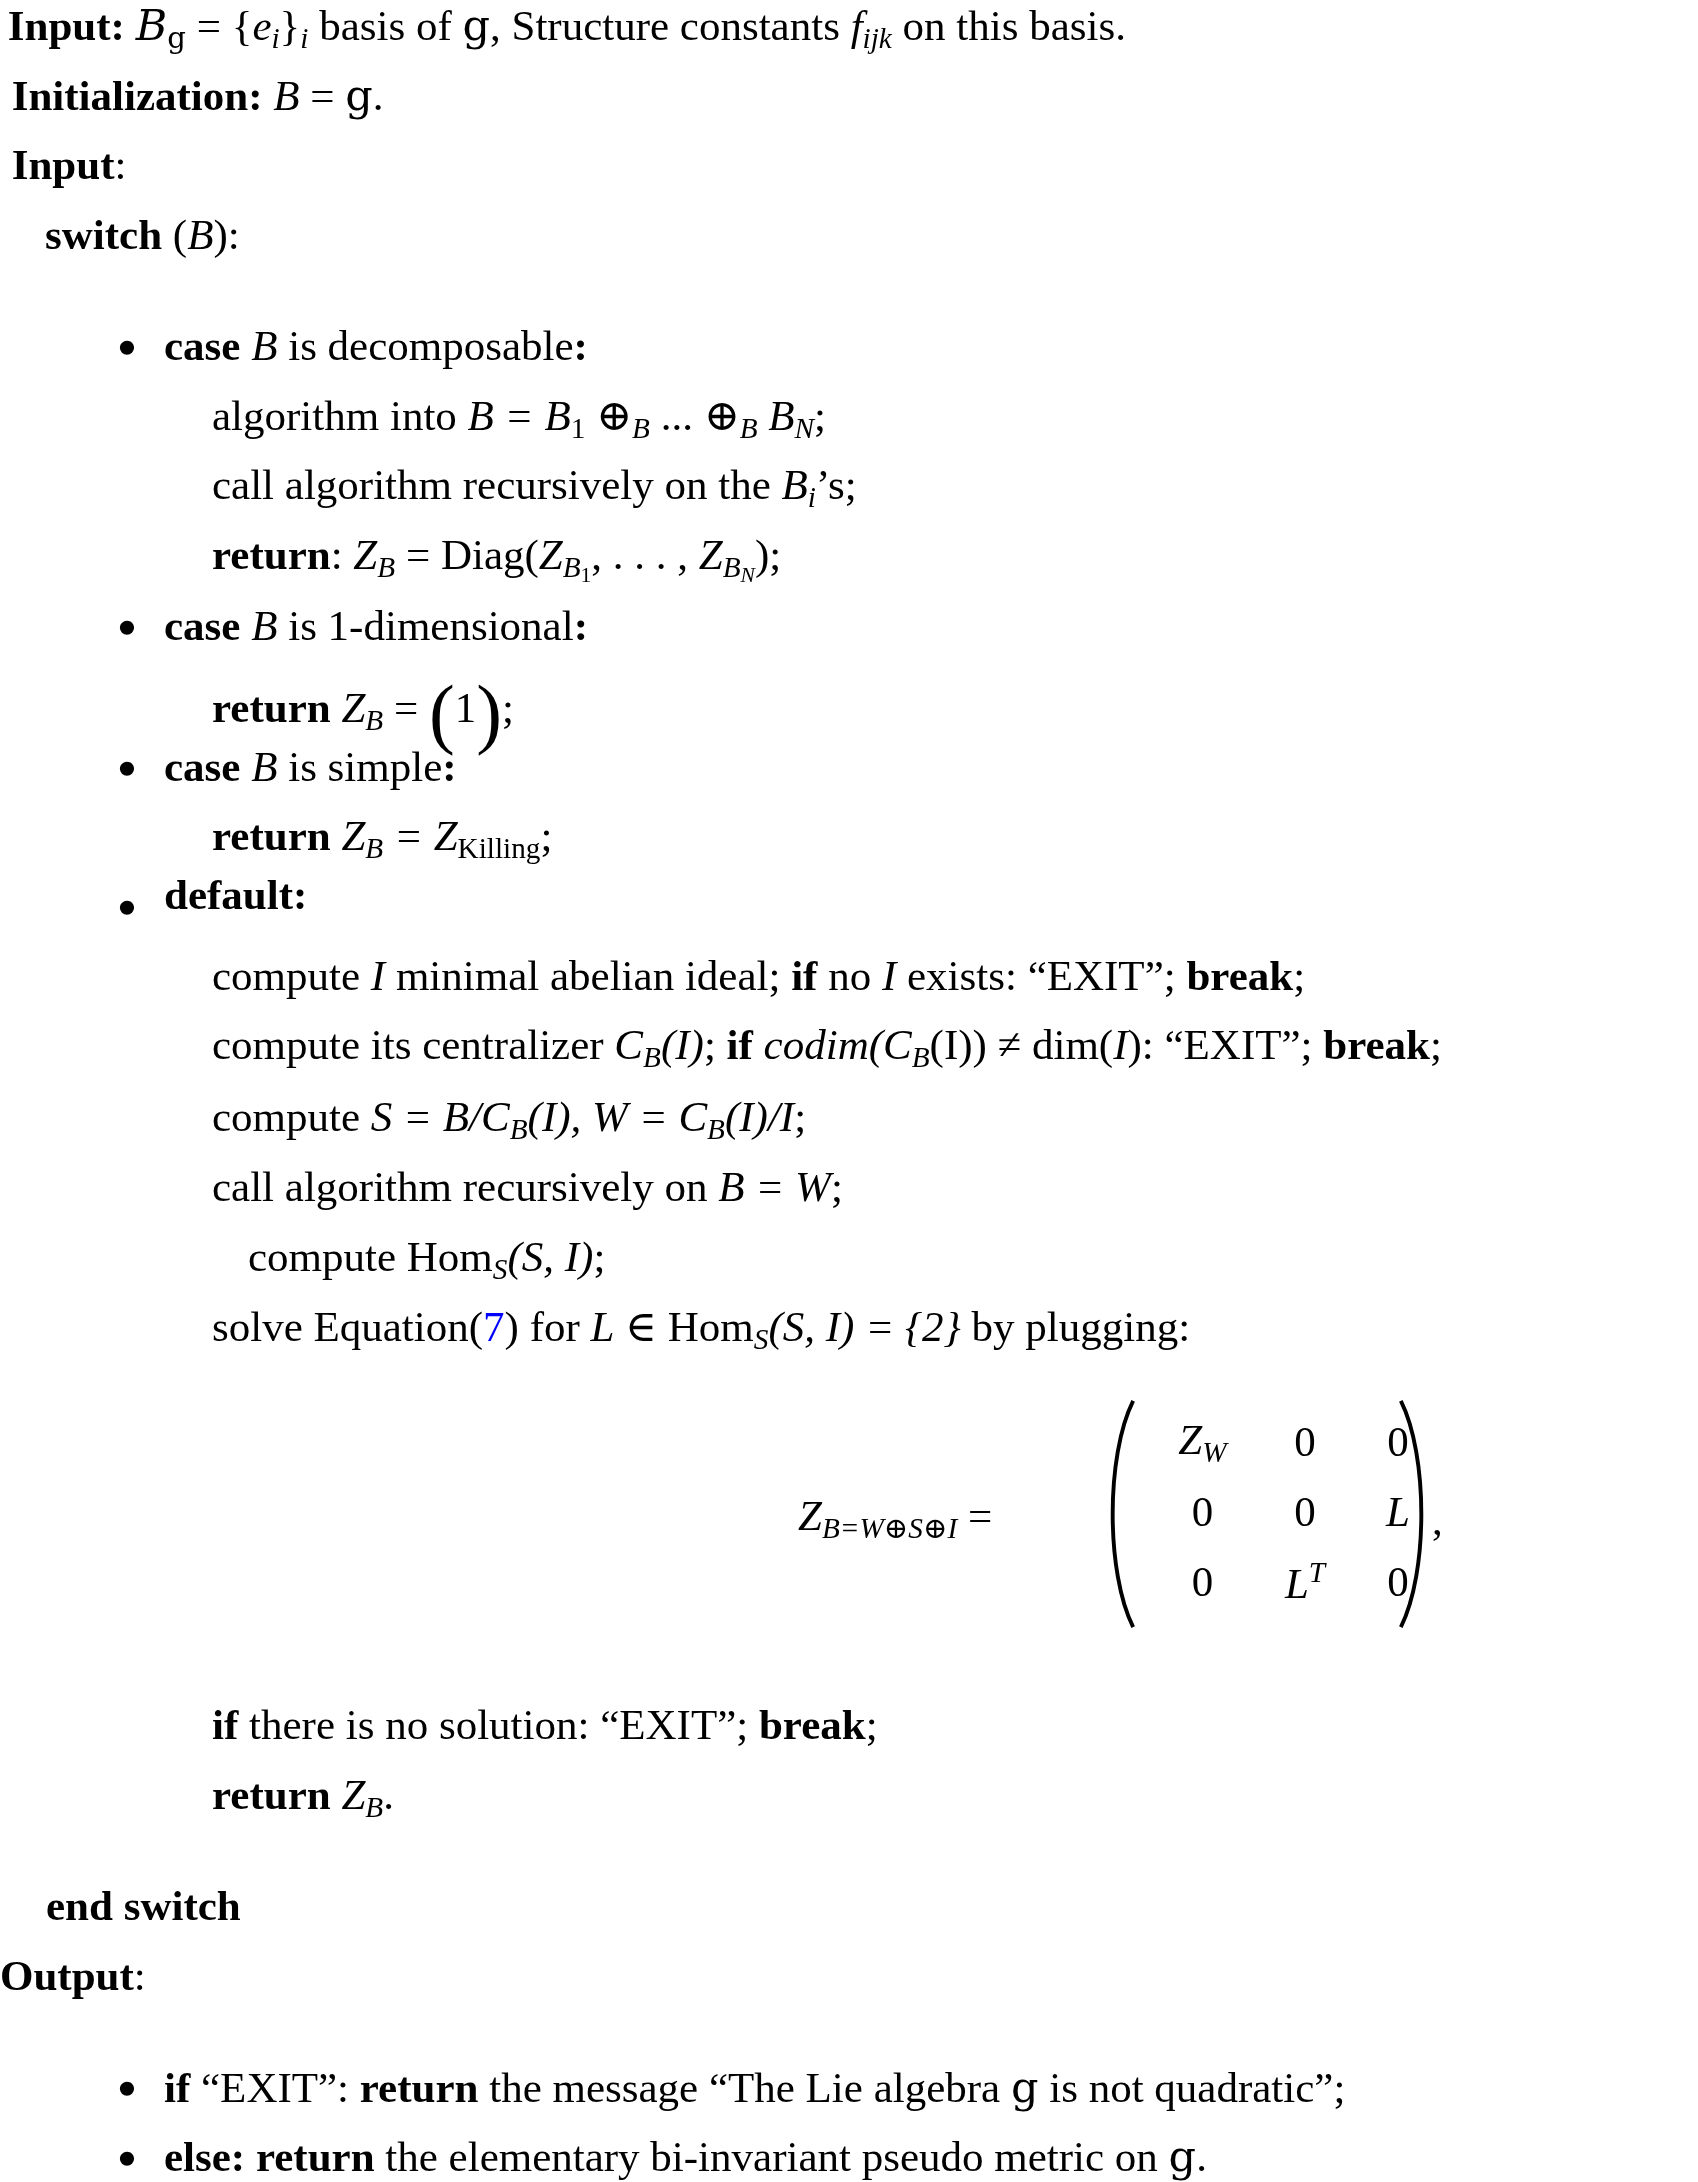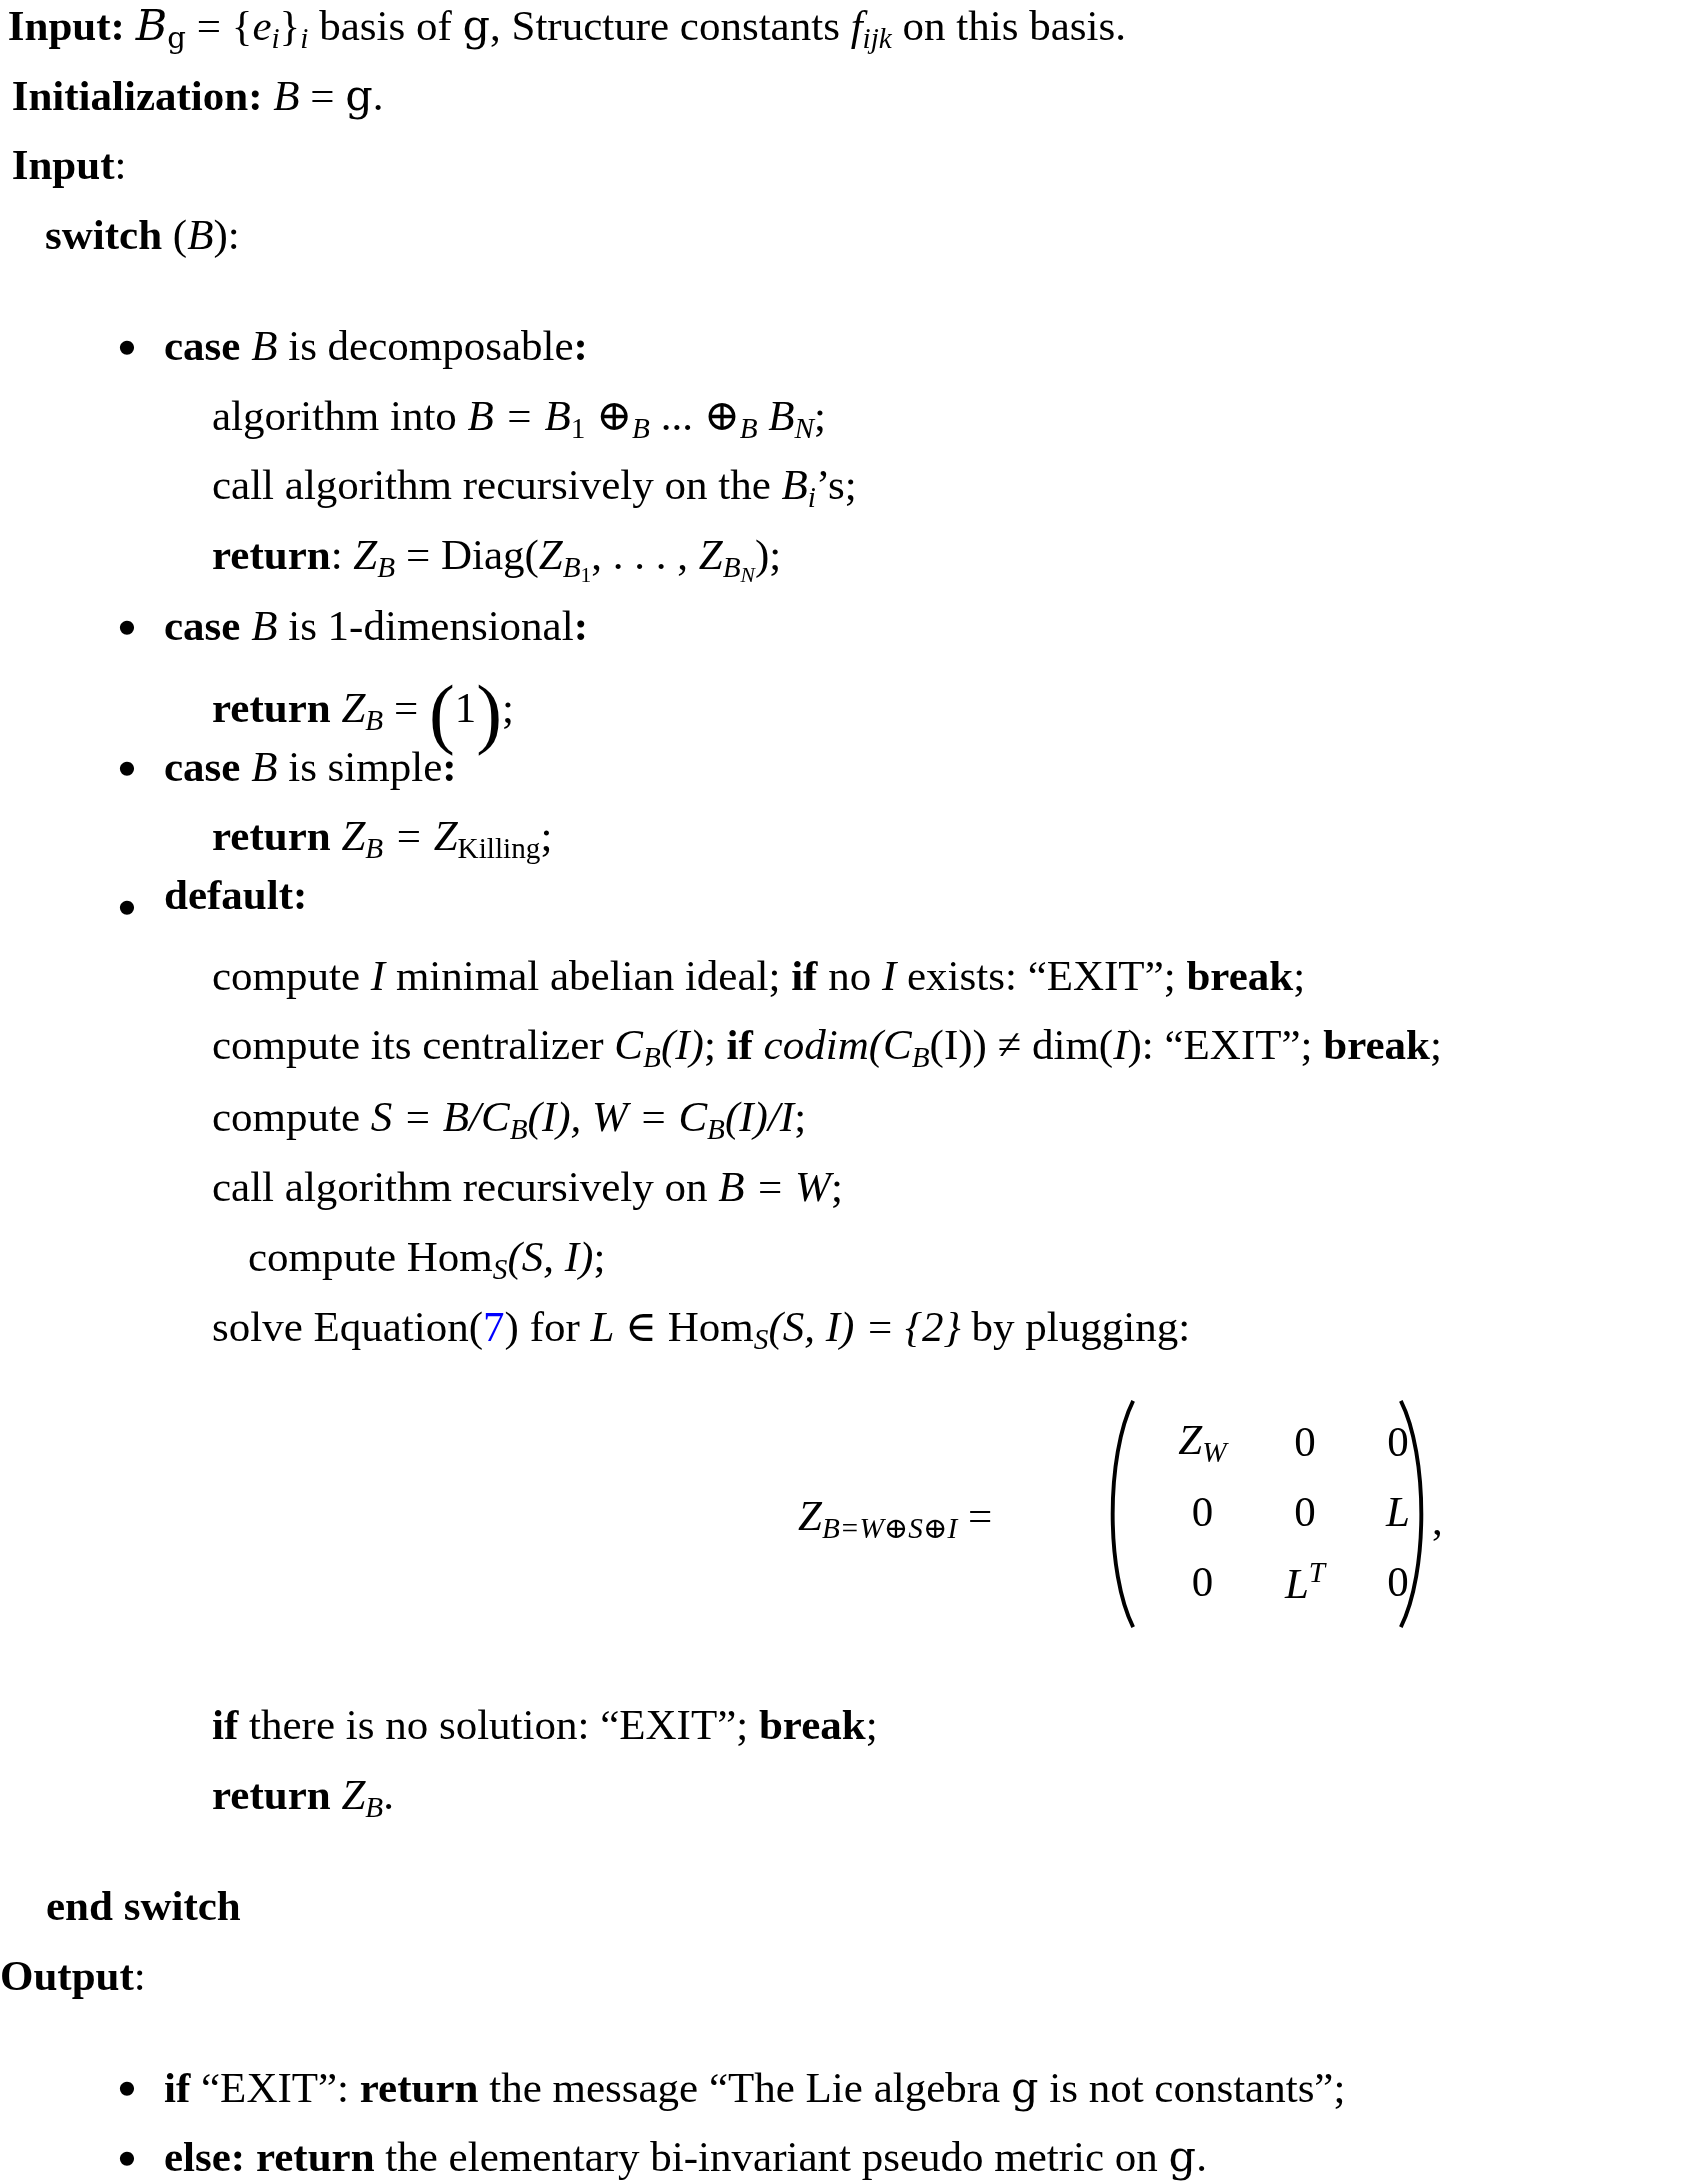--- a/index.html
+++ b/index.html
@@ -151,20 +151,20 @@
 <div class="line" style="left:46px; top:1884px;">
   <span class="b">end switch</span>
 </div>
 
 <div class="line" style="left:0px; top:1954px;">
   <span class="b">Output</span><span>:</span>
 </div>
 
 <div class="bullet" style="left:117px; top:2071px;">●</div>
 <div class="line" style="left:164px; top:2066px;">
-  <span class="b">if</span><span> “EXIT”: </span><span class="b">return</span><span> the message “The Lie algebra </span><span class="frak">g</span><span> is not constants”;</span>
+  <span class="b">if</span><span> “EXIT”: </span><span class="b">return</span><span> the message “The Lie algebra </span><span class="frak">g</span><span> is not quadratic”;</span>
 </div>
 
 <div class="bullet" style="left:117px; top:2141px;">●</div>
 <div class="line" style="left:164px; top:2135px;">
   <span class="b">else:</span><span class="b"> return</span><span> the elementary bi-invariant pseudo metric on </span><span class="frak">g</span><span>.</span>
 </div>
 
 
 </body></html>

